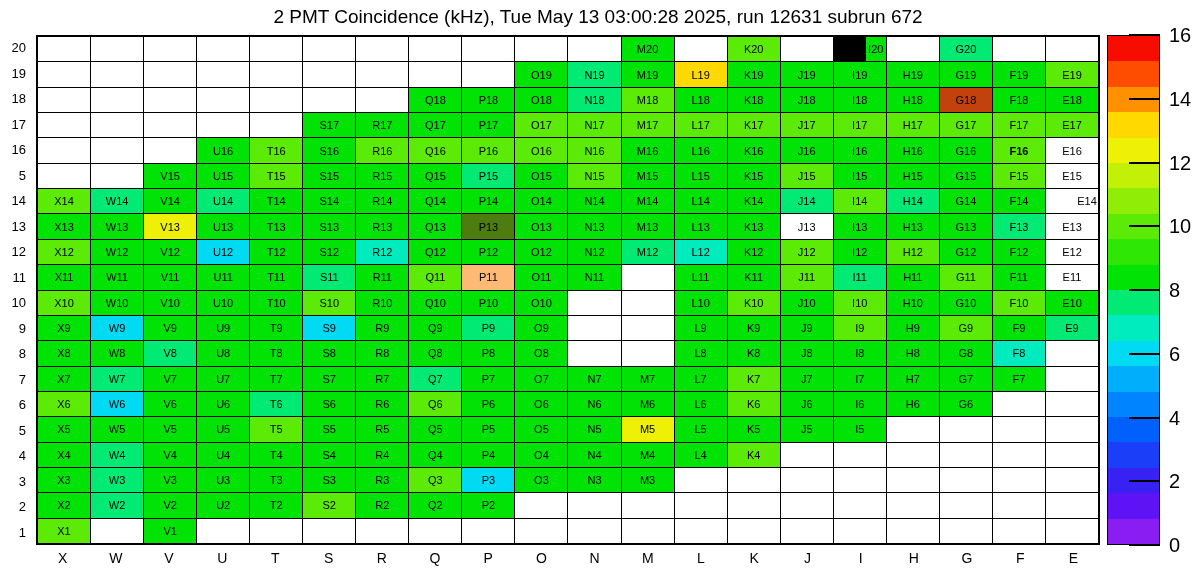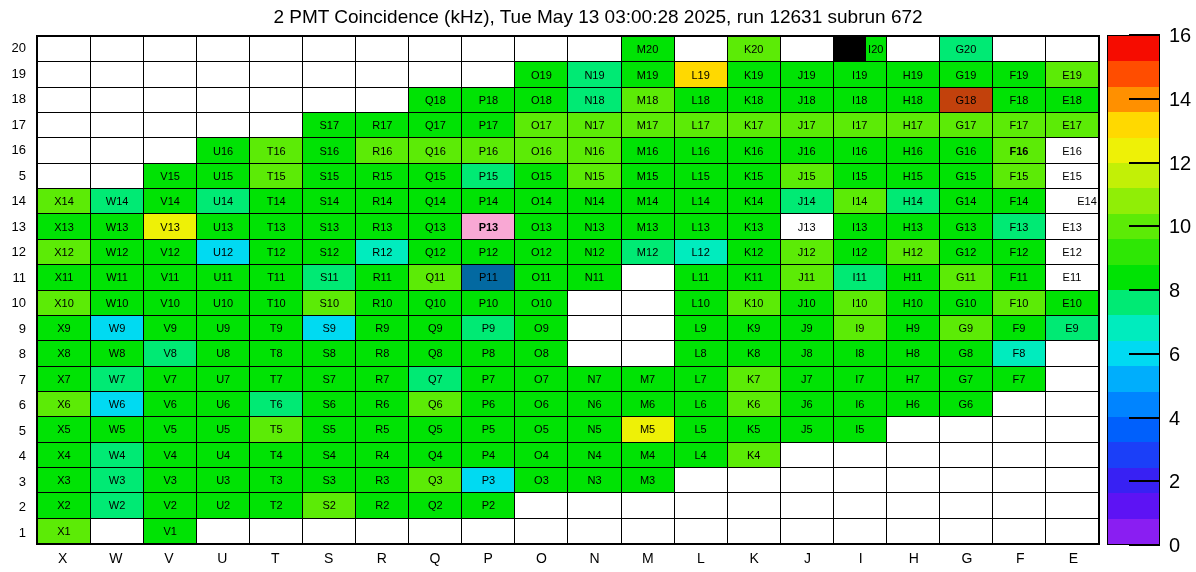--- a/index.html
+++ b/index.html
@@ -222,21 +222,21 @@
       <div class="cell" style="background: rgb(0, 227, 4);">F14</div>
       <div class="cell" style="background: rgb(255, 255, 255); padding-left: 30px;">E14</div>
       <div class="cell" style="background: rgb(0, 227, 4);">X13</div>
       <div class="cell" style="background: rgb(0, 227, 4);">W13</div>
       <div class="cell" style="background: rgb(238, 241, 6);">V13</div>
       <div class="cell" style="background: rgb(0, 227, 4);">U13</div>
       <div class="cell" style="background: rgb(0, 227, 4);">T13</div>
       <div class="cell" style="background: rgb(0, 227, 4);">S13</div>
       <div class="cell" style="background: rgb(0, 227, 4);">R13</div>
       <div class="cell" style="background: rgb(0, 227, 4);">Q13</div>
-      <div class="cell" style="background: #f9a8d4; font-weight: bold;">P13</div>
+      <div class="cell" style="background: #4d7c0f;">P13</div>
       <div class="cell" style="background: rgb(0, 227, 4);">O13</div>
       <div class="cell" style="background: rgb(0, 227, 4);">N13</div>
       <div class="cell" style="background: rgb(0, 227, 4);">M13</div>
       <div class="cell" style="background: rgb(0, 227, 4);">L13</div>
       <div class="cell" style="background: rgb(0, 227, 4);">K13</div>
       <div class="cell" style="background: rgb(255, 255, 255);">J13</div>
       <div class="cell" style="background: rgb(0, 227, 4);">I13</div>
       <div class="cell" style="background: rgb(0, 227, 4);">H13</div>
       <div class="cell" style="background: rgb(0, 227, 4);">G13</div>
       <div class="cell" style="background: rgb(0, 234, 116);">F13</div>
@@ -262,21 +262,21 @@
       <div class="cell" style="background: rgb(0, 227, 4);">F12</div>
       <div class="cell" style="background: rgb(255, 255, 255);">E12</div>
       <div class="cell" style="background: rgb(0, 227, 4);">X11</div>
       <div class="cell" style="background: rgb(0, 227, 4);">W11</div>
       <div class="cell" style="background: rgb(0, 227, 4);">V11</div>
       <div class="cell" style="background: rgb(0, 227, 4);">U11</div>
       <div class="cell" style="background: rgb(0, 227, 4);">T11</div>
       <div class="cell" style="background: rgb(0, 234, 116);">S11</div>
       <div class="cell" style="background: rgb(0, 227, 4);">R11</div>
       <div class="cell" style="background: rgb(92, 235, 6);">Q11</div>
-      <div class="cell" style="background: #0369a1;">P11</div>
+      <div class="cell" style="background: #fdba74;">P11</div>
       <div class="cell" style="background: rgb(0, 227, 4);">O11</div>
       <div class="cell" style="background: rgb(0, 227, 4);">N11</div>
       <div class="cell"></div>
       <div class="cell" style="background: rgb(0, 227, 4);">L11</div>
       <div class="cell" style="background: rgb(0, 227, 4);">K11</div>
       <div class="cell" style="background: rgb(92, 235, 6);">J11</div>
       <div class="cell" style="background: rgb(0, 234, 116);">I11</div>
       <div class="cell" style="background: rgb(0, 227, 4);">H11</div>
       <div class="cell" style="background: rgb(92, 235, 6);">G11</div>
       <div class="cell" style="background: rgb(0, 227, 4);">F11</div>

